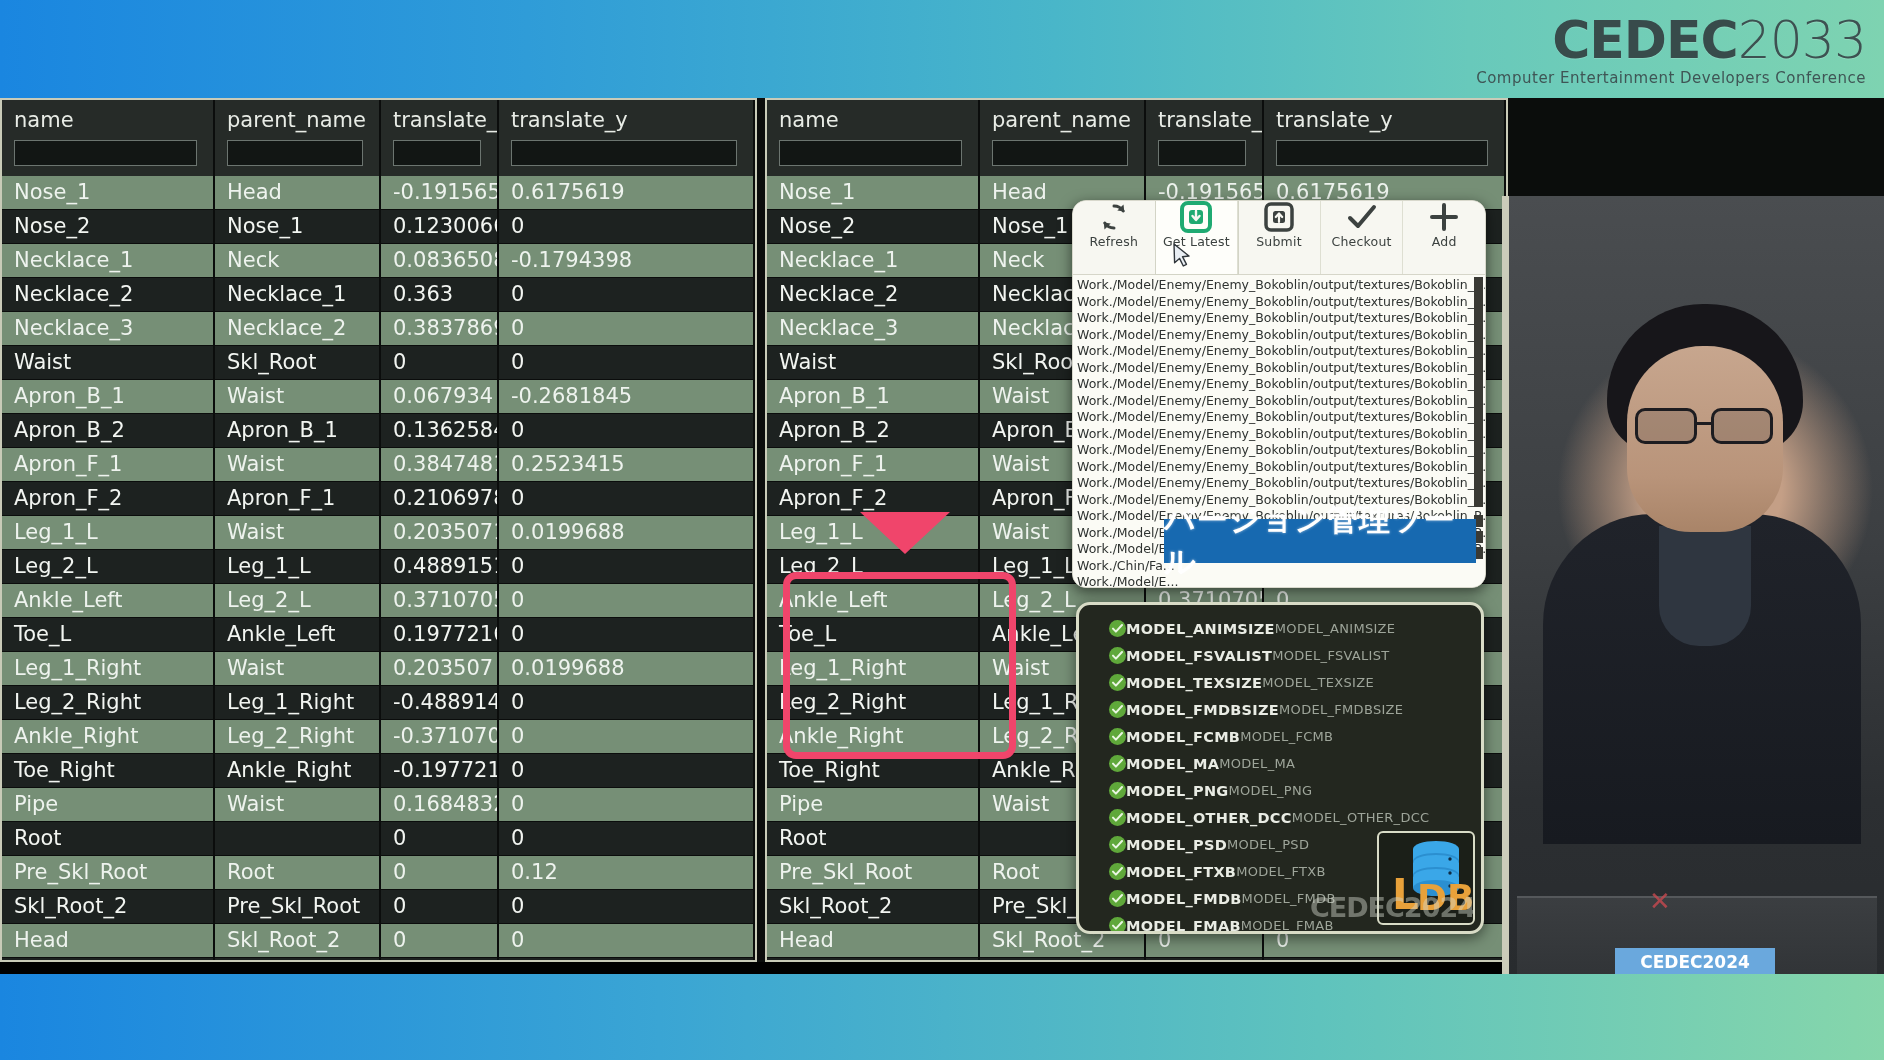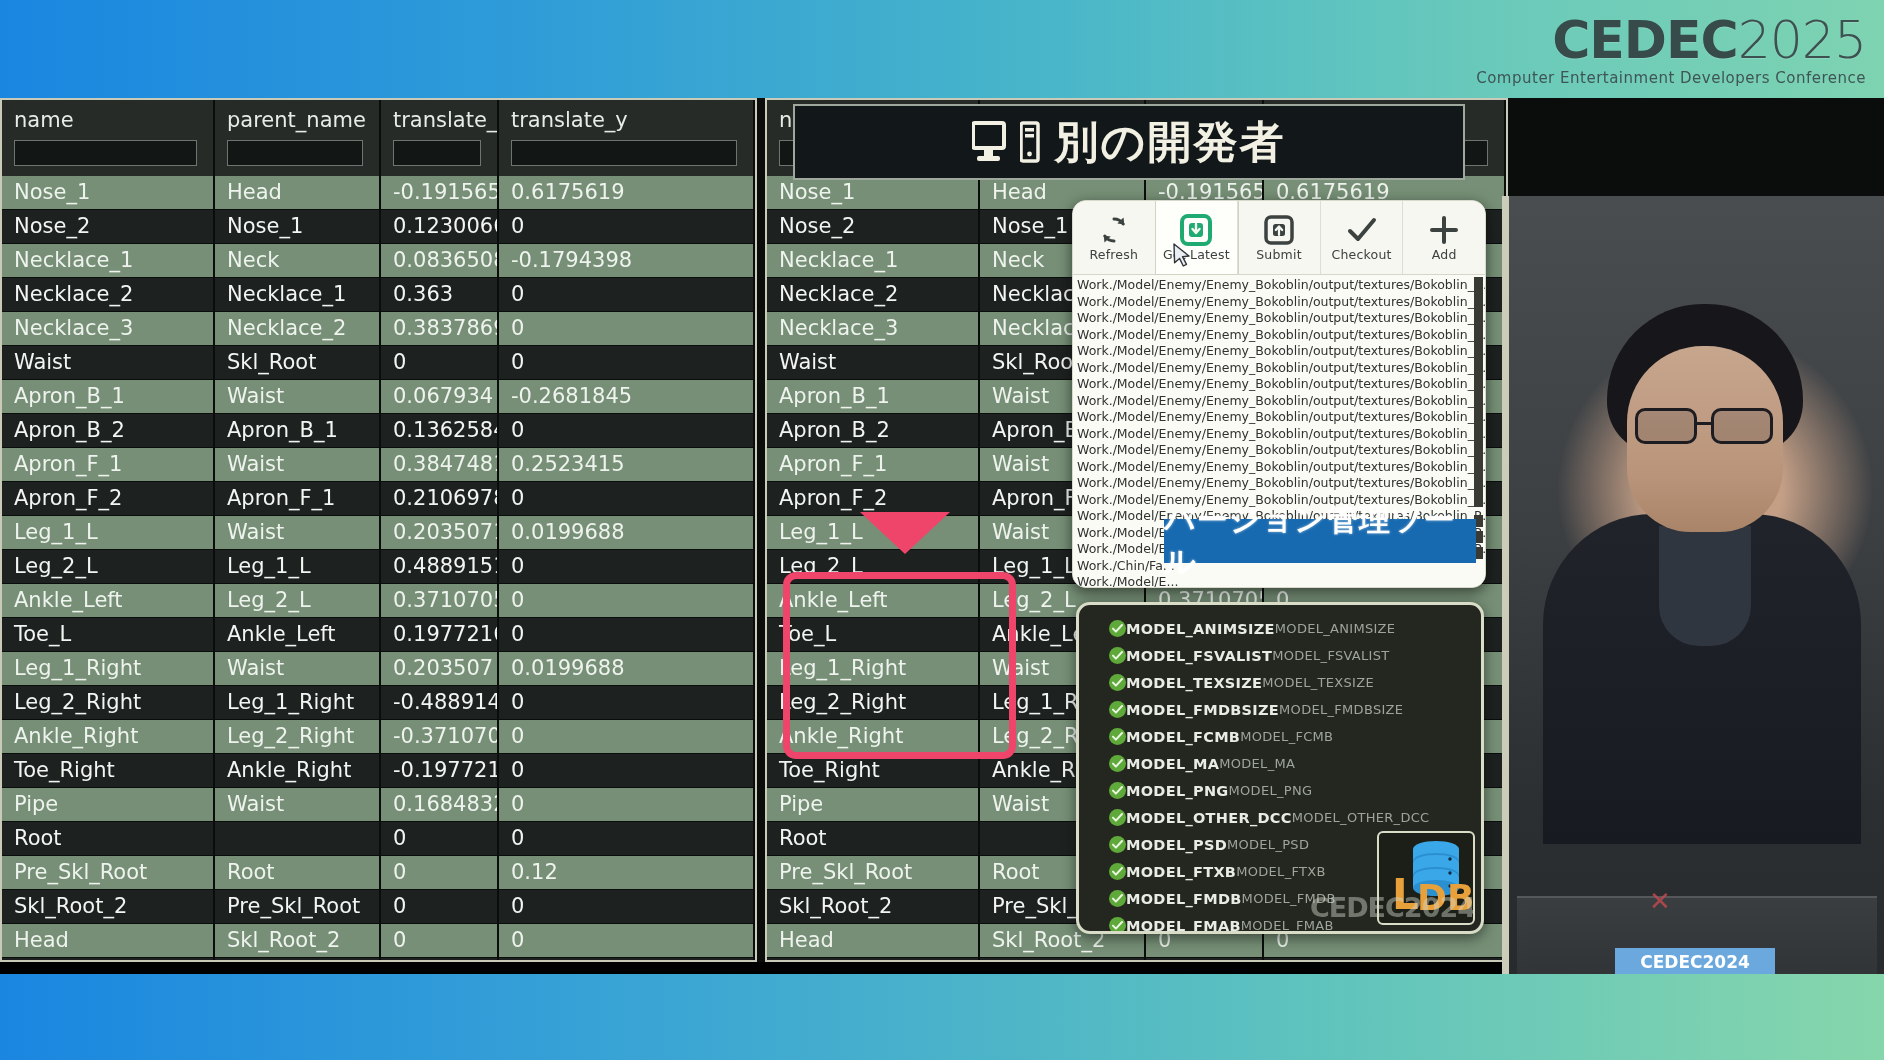--- a/index.html
+++ b/index.html
@@ -93,21 +93,21 @@
     box-shadow: 0 4px 14px rgba(0,0,0,.55);
     z-index: 50; overflow: hidden;
     border: 1px solid #d8d8cc;
   }
   #vcs-toolbar {
     display: flex; height: 74px; background: #f7f7f1;
     border-bottom: 1px solid #d6d6c9;
   }
   .vcs-btn {
     flex: 1; display: flex; flex-direction: column;
-    align-items: center; justify-content: center; gap: 1px;
+    align-items: center; justify-content: flex-start; gap: 1px;
     border-right: 1px solid #dedfd2;
     color: #3c4240; font-size: 12px;
     position: relative;
   }
   .vcs-btn:last-child { border-right: none; }
   .vcs-btn.active { background: #fefefa; outline: 1px solid #d3d4c6; }
   .vcs-btn .vi { height: 32px; display: flex; align-items: center; }
   .vcs-btn .vlabel { font-size: 12.5px; letter-spacing: .2px; }
 
   #vcs-list {
@@ -257,21 +257,21 @@
   }
 </style>
 </head>
 <body>
 
 <div id="stage">
 
   <div class="band" id="band-top"></div>
 
   <div id="cedec-logo">
-    <div class="ced-main"><span>CEDEC</span><span class="yr">2025</span></div>
+    <div class="ced-main"><span>CEDEC</span><span class="yr">2033</span></div>
     <div class="ced-sub">Computer Entertainment Developers Conference</div>
   </div>
 
   <div id="content">
 
     <div class="tablepanel" id="left-panel">
       <table class="tbl">
         <colgroup>
             <col style="width:212px">
             <col style="width:166px">
@@ -637,36 +637,20 @@
       <div class="vp" id="vp-bridge"></div>
       <div class="vp" id="vp-laptop"></div>
       <div id="vp-redx">✕</div>
       <div id="vp-screenbadge">
         <span>CEDEC2024</span>
       </div>
     </div>
 
   </div>
 
-  <div id="dev-banner">
-    <span class="monitor-ico">
-      <svg width="44" height="42" viewBox="0 0 44 42" aria-hidden="true">
-        <rect x="1" y="2" width="31" height="25" rx="2" fill="none" stroke="#f2f0e2" stroke-width="4"></rect>
-        <rect x="12" y="29" width="9" height="6" fill="#f2f0e2"></rect>
-        <rect x="5" y="35" width="23" height="5" rx="2" fill="#f2f0e2"></rect>
-      </svg>
-      <svg width="20" height="42" viewBox="0 0 20 42" aria-hidden="true">
-        <rect x="1" y="2" width="17" height="38" rx="2" fill="none" stroke="#f2f0e2" stroke-width="3.5"></rect>
-        <rect x="5" y="7" width="9" height="3.5" fill="#f2f0e2"></rect>
-        <rect x="5" y="13" width="9" height="3.5" fill="#f2f0e2"></rect>
-        <circle cx="9.5" cy="33" r="2.4" fill="#f2f0e2"></circle>
-      </svg>
-    </span>
-    <span class="label">別の開発者</span>
-  </div>
 
   <div id="red-arrow"></div>
   <div id="red-box"></div>
 
   <div id="vcs-popup">
     <div id="vcs-toolbar">
         <div class="vcs-btn">
           <span class="vi">
             <svg width="30" height="30" viewBox="0 0 30 30">
               <path d="M15 4a11 11 0 0 1 9.2 5" fill="none" stroke="#3c4240" stroke-width="3" stroke-linecap="round"></path>

